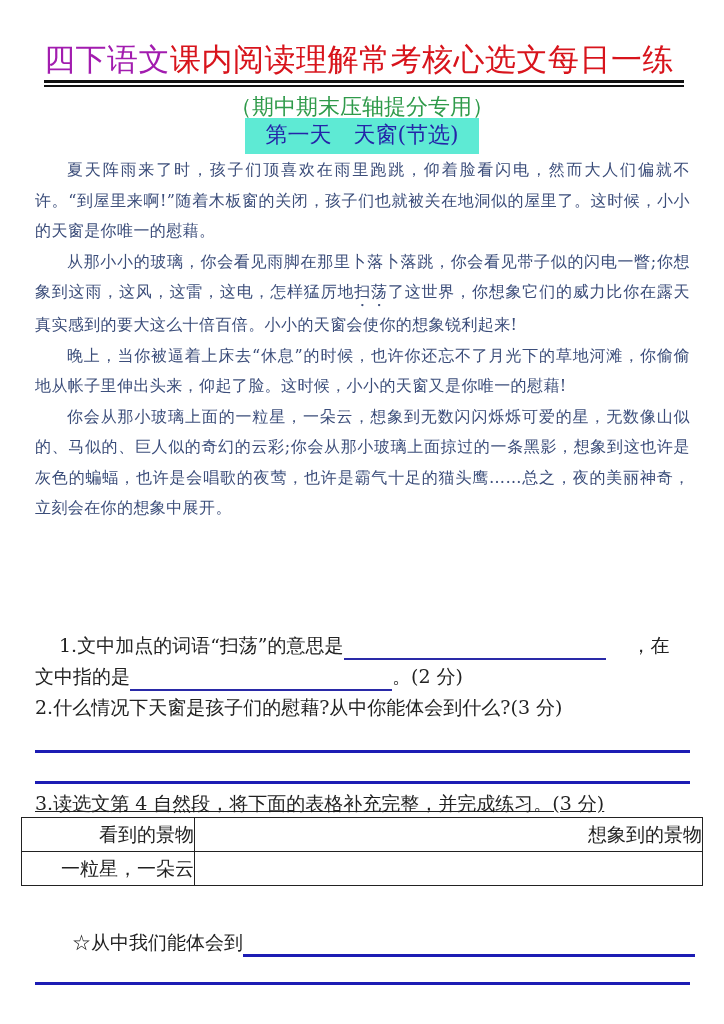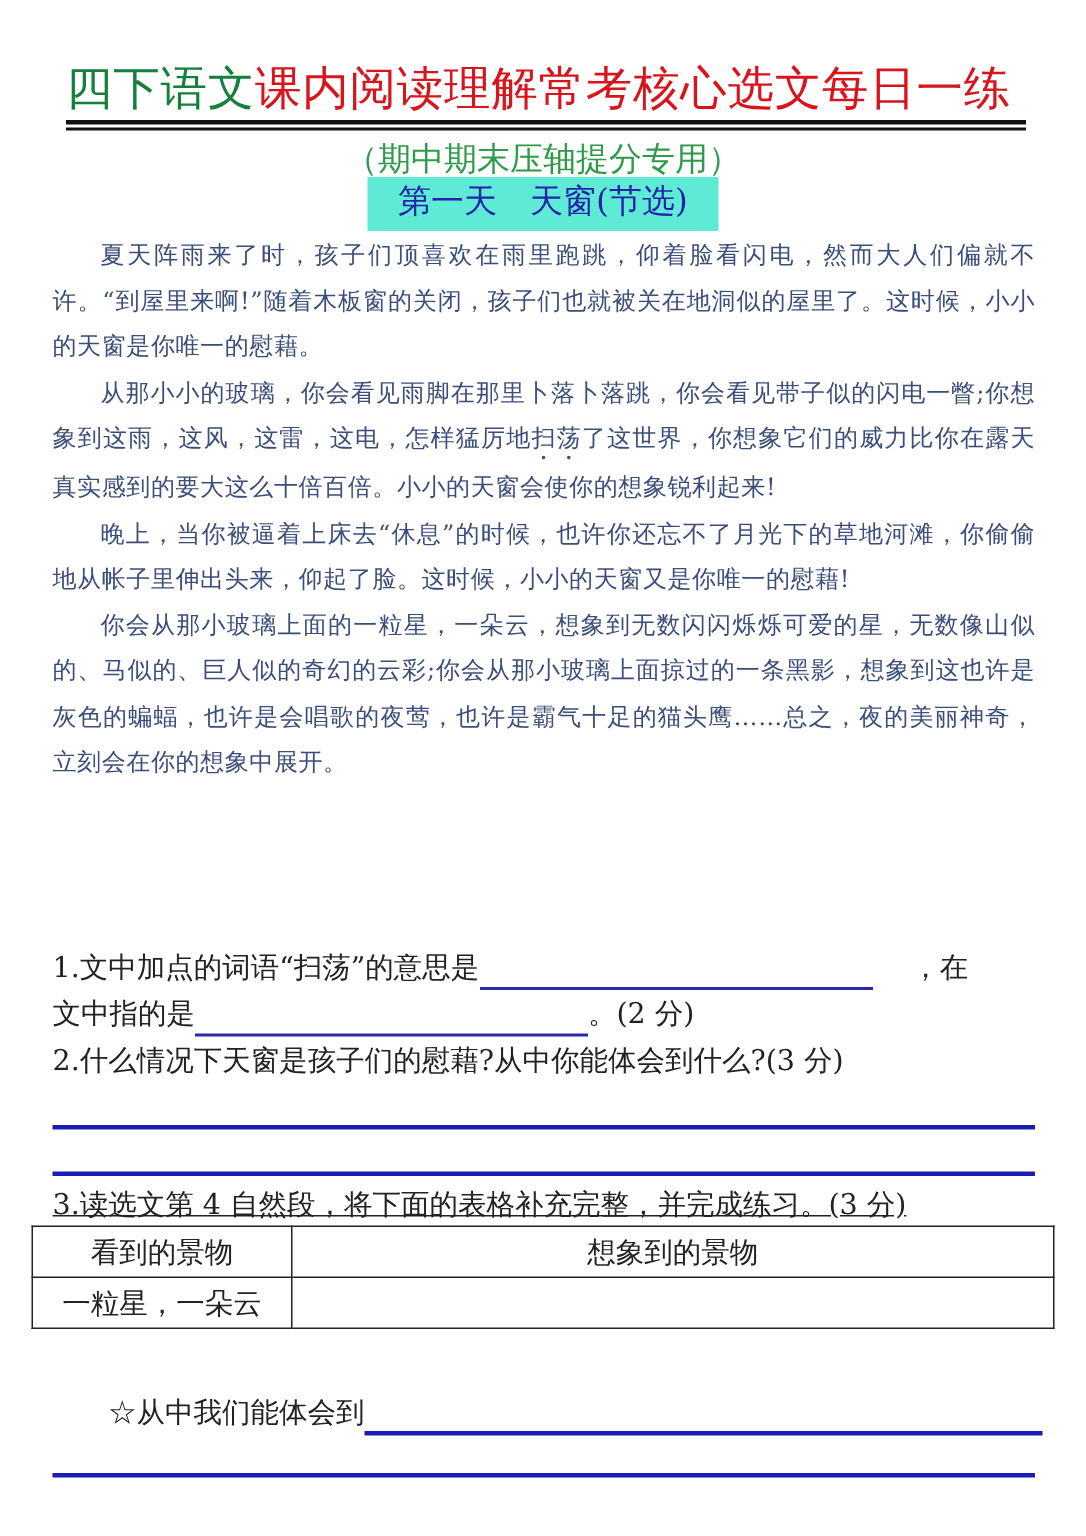--- a/index.html
+++ b/index.html
@@ -1,36 +1,36 @@
 <!DOCTYPE html>
 <html><head>
 <meta charset="utf-8">
 <style>
   html, body { margin:0; padding:0; background:#ffffff; }
   body { width:724px; height:1024px; position:relative; overflow:hidden;
          font-family: "DejaVu Serif", "Liberation Serif", serif; }
   .title { position:absolute; left:44px; top:40px; width:640px; height:38px;
            font-size:31px; line-height:38px; letter-spacing:0.5px; white-space:nowrap; }
-  .title .black { color:#15803d; }
+  .title .black { color:#a21caf; }
   .title .red { color:#d8141c; }
   .rule { position:absolute; left:44px; width:640px; background:#111; }
   .subtitle { position:absolute; left:0; width:724px; top:92px; text-align:center;
               color:#2f9a4a; font-size:22px; line-height:30px; }
   .day { position:absolute; left:245px; top:118px; width:234px; height:36px;
          background:#5eead4; color:#2424a8; font-size:22px; line-height:34px; text-align:center; }
   .passage { position:absolute; left:35px; top:155px; width:655px; color:#3b4d7a;
              font-size:16px; line-height:30.5px; letter-spacing:0.4px; text-align:justify; }
   .passage p { margin:0; text-indent:2em; }
   .dotted { text-emphasis: dot; -webkit-text-emphasis: dot; text-emphasis-position: under; -webkit-text-emphasis-position: under; }
   .q { position:absolute; left:35px; color:#222; font-size:19px; line-height:30px; white-space:nowrap; }
   .blank { display:inline-block; border-bottom:2px solid #2a2aa8; vertical-align:bottom; height:24px; }
   .fullline { position:absolute; left:35px; width:655px; height:0; border-top:3px solid #1c1cb4; }
   table.grid { position:absolute; left:21px; top:817px; width:682px; border-collapse:collapse;
                font-size:19px; color:#222; }
-  table.grid td { border:1.5px solid #222; text-align:center; height:33px; padding:0; }
+  table.grid td { border:1.5px solid #222; text-align:right; height:33px; padding:0; }
   table.grid tr.r2 td { border-bottom:2.5px solid #111; }
   .star { position:absolute; left:35px; top:927px; color:#222; font-size:19px; line-height:30px; white-space:nowrap;margin-left:37px; }
 </style>
 </head>
 <body>
 
 <div class="title">
   <span class="black">四下语文</span><span class="red">课内阅读理解常考核心选文每日一练</span>
 </div>
 <div class="rule" style="top:80px;height:3px;"></div>
@@ -39,21 +39,21 @@
 <div class="subtitle">（期中期末压轴提分专用）</div>
 <div class="day">第一天　天窗(节选)</div>
 
 <div class="passage">
   <p>夏天阵雨来了时，孩子们顶喜欢在雨里跑跳，仰着脸看闪电，然而大人们偏就不许。“到屋里来啊!”随着木板窗的关闭，孩子们也就被关在地洞似的屋里了。这时候，小小的天窗是你唯一的慰藉。</p>
   <p><span>从那小小的玻璃，你会看见雨脚在那里卜落卜落跳，你会看见带子似的闪电一瞥;你想象到这雨，这风，这雷，这电，怎样猛厉地</span><span class="dotted">扫荡</span><span>了这世界，你想象它们的威力比你在露天真实感到的要大这么十倍百倍。小小的天窗会使你的想象锐利起来!</span></p>
   <p>晚上，当你被逼着上床去“休息”的时候，也许你还忘不了月光下的草地河滩，你偷偷地从帐子里伸出头来，仰起了脸。这时候，小小的天窗又是你唯一的慰藉!</p>
   <p>你会从那小玻璃上面的一粒星，一朵云，想象到无数闪闪烁烁可爱的星，无数像山似的、马似的、巨人似的奇幻的云彩;你会从那小玻璃上面掠过的一条黑影，想象到这也许是灰色的蝙蝠，也许是会唱歌的夜莺，也许是霸气十足的猫头鹰……总之，夜的美丽神奇，立刻会在你的想象中展开。</p>
 </div>
 
-<div class="q" style="top:630px;">
+<div class="q" style="top:630px;margin-left:24px;">
   <span>1.文中加点的词语“扫荡”的意思是</span><span class="blank" style="width:262px;"></span><span style="margin-left:26px;">，在</span>
 </div>
 <div class="q" style="top:661px;">
   <span>文中指的是</span><span class="blank" style="width:262px;"></span><span>。(2 分)</span>
 </div>
 <div class="q" style="top:692px;">2.什么情况下天窗是孩子们的慰藉?从中你能体会到什么?(3 分)</div>
 <div class="fullline" style="top:750px;"></div>
 <div class="fullline" style="top:781px;"></div>
 <div class="q" style="top:788px;text-decoration:underline;">3.读选文第 4 自然段，将下面的表格补充完整，并完成练习。(3 分)</div>
 

